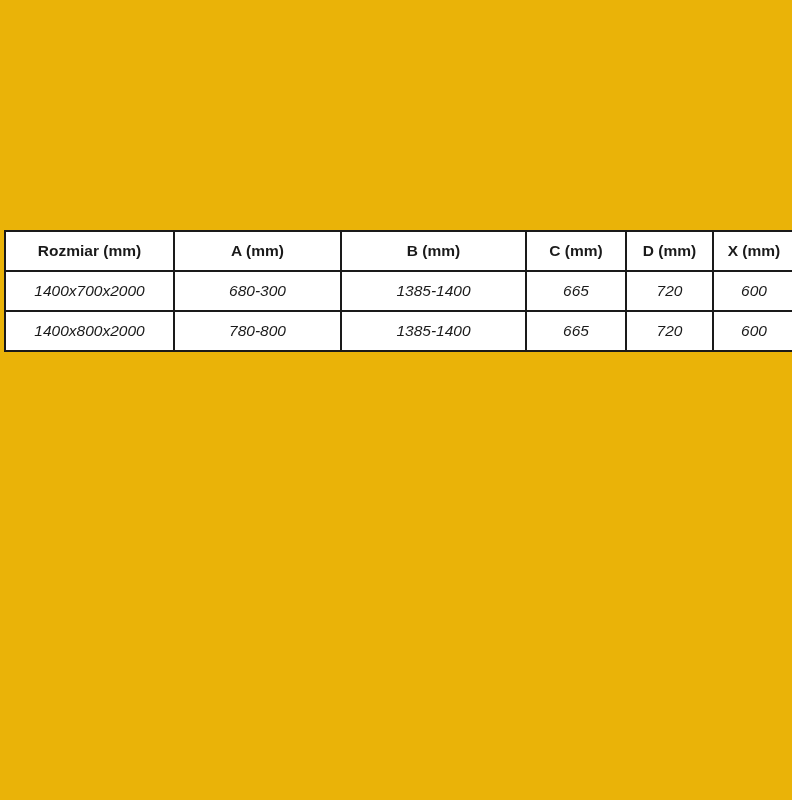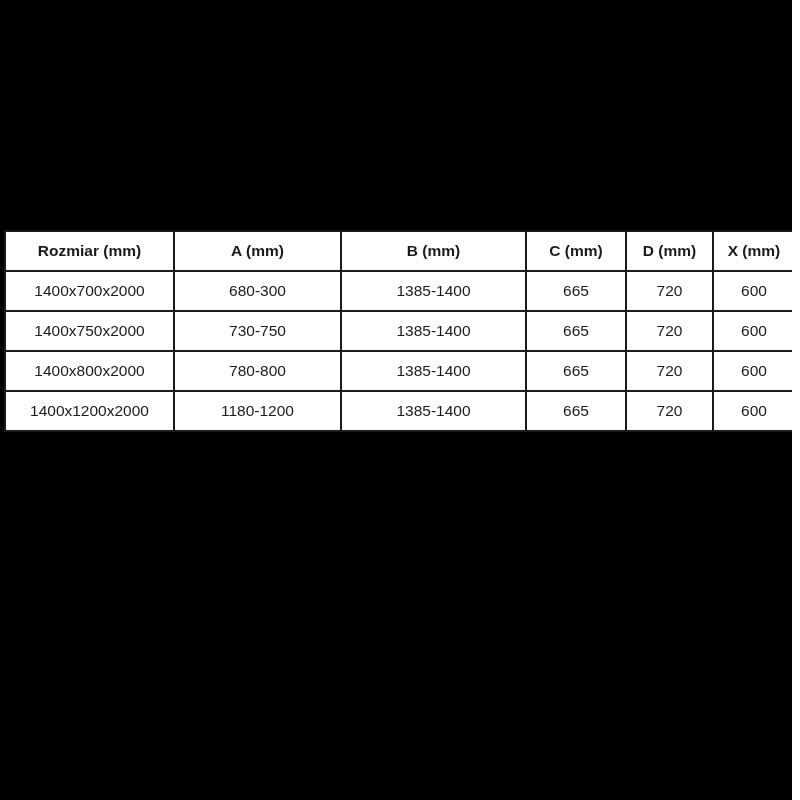--- a/index.html
+++ b/index.html
@@ -7,21 +7,21 @@
     padding: 0;
     width: 800px;
     height: 800px;
     background: #ffffff;
     font-family: "Liberation Sans", "DejaVu Sans", sans-serif;
   }
   .page {
     position: relative;
     width: 792px;
     height: 800px;
-    background: #000000;
+    background: #eab308;
     overflow: hidden;
   }
   table.spec-table {
     position: absolute;
     left: 4px;
     top: 230px;
     width: 790px;
     border-collapse: collapse;
     table-layout: fixed;
     color: #1a1a1a;
@@ -37,20 +37,21 @@
     line-height: 1.1;
     background: #ffffff;
     overflow: hidden;
     white-space: nowrap;
   }
   table.spec-table th {
     font-weight: bold;
   }
   table.spec-table td {
     font-weight: normal;
+    font-style: italic;
   }
   col.c-rozmiar { width: 169px; }
   col.c-a { width: 167px; }
   col.c-b { width: 185px; }
   col.c-c { width: 100px; }
   col.c-d { width: 87px; }
   col.c-x { width: 82px; }
 </style>
 </head>
 <body>
@@ -78,38 +79,22 @@
     <tbody>
       <tr>
         <td>1400x700x2000</td>
         <td>680-300</td>
         <td>1385-1400</td>
         <td>665</td>
         <td>720</td>
         <td>600</td>
       </tr>
       <tr>
-        <td>1400x750x2000</td>
-        <td>730-750</td>
-        <td>1385-1400</td>
-        <td>665</td>
-        <td>720</td>
-        <td>600</td>
-      </tr>
-      <tr>
         <td>1400x800x2000</td>
         <td>780-800</td>
-        <td>1385-1400</td>
-        <td>665</td>
-        <td>720</td>
-        <td>600</td>
-      </tr>
-      <tr>
-        <td>1400x1200x2000</td>
-        <td>1180-1200</td>
         <td>1385-1400</td>
         <td>665</td>
         <td>720</td>
         <td>600</td>
       </tr>
     </tbody>
   </table>
 </div>
 
 </body></html>

